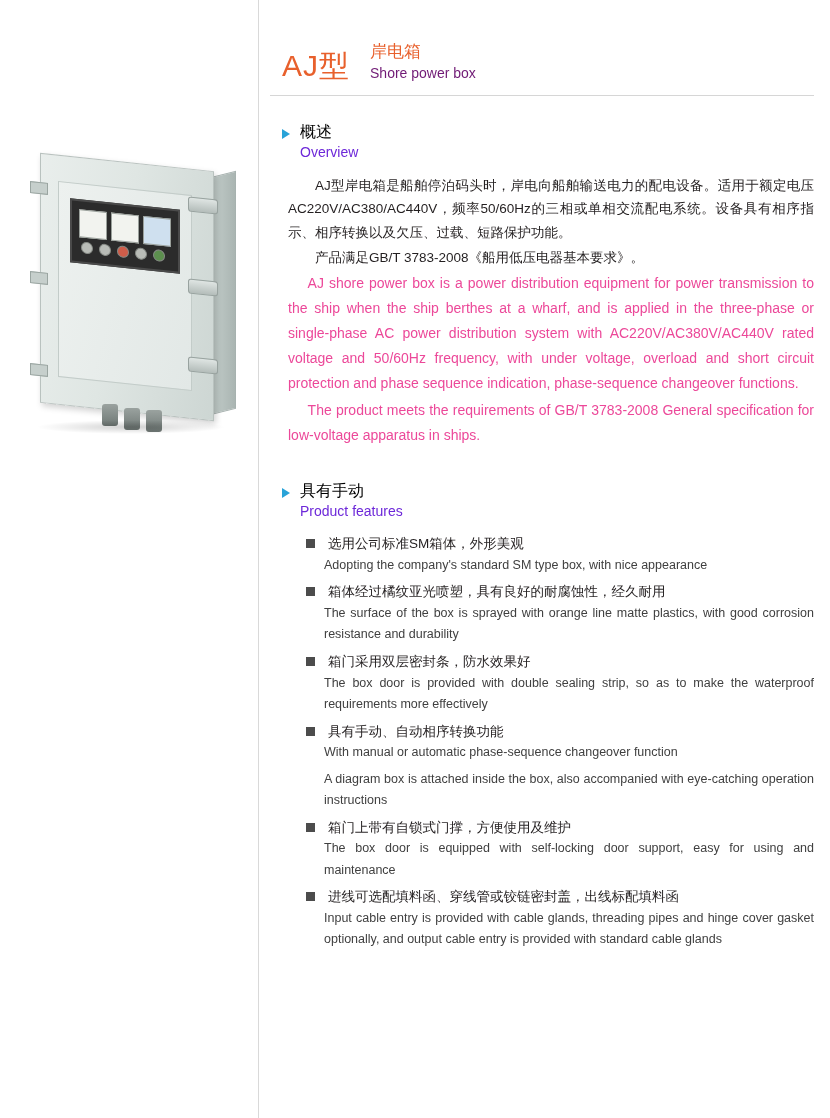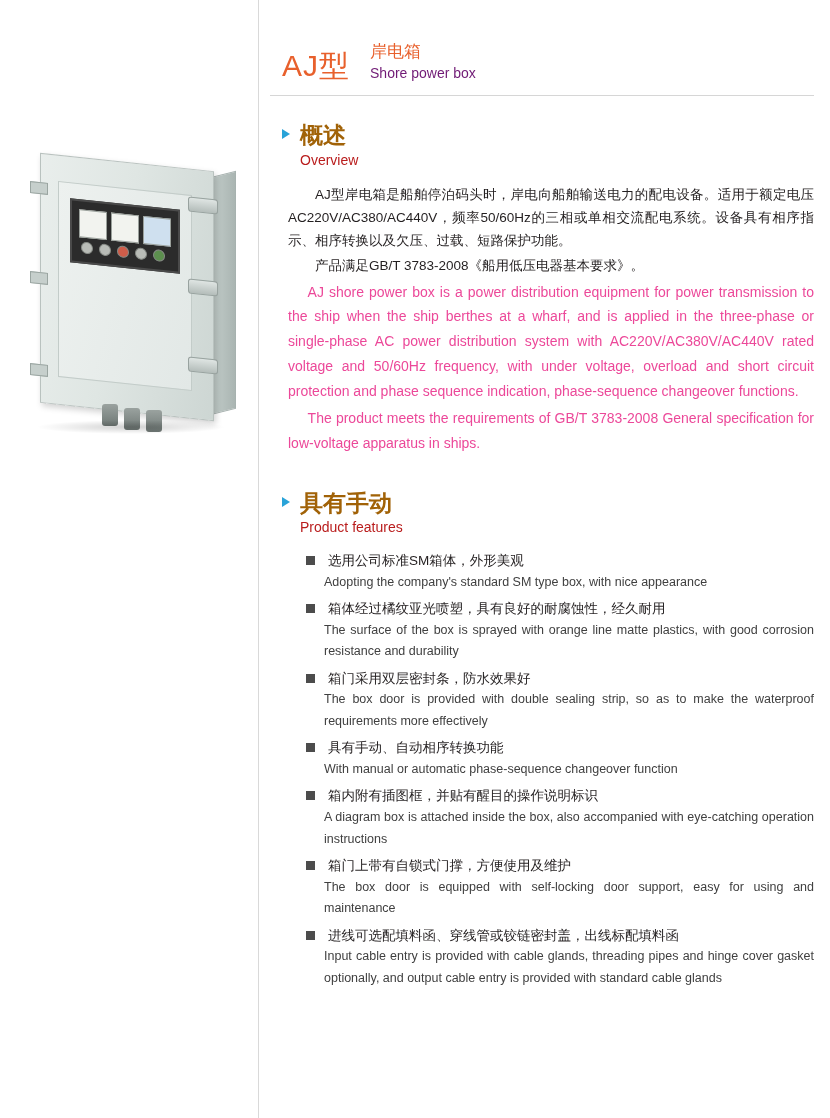--- a/index.html
+++ b/index.html
@@ -217,28 +217,28 @@
     position: absolute;
     left: 0;
     top: 7px;
     width: 0;
     height: 0;
     border-left: 8px solid #29a3d8;
     border-top: 5px solid transparent;
     border-bottom: 5px solid transparent;
   }
   .section-cn {
-    font-size: 23px;
-    color: #a16207;
-    font-weight: bold;
+    font-size: 16px;
+    color: #000000;
+    font-weight: normal;
     line-height: 1.2;
   }
   .section-en {
     font-size: 14px;
-    color: #b91c1c;
+    color: #6d28d9;
     line-height: 1.4;
     margin-top: 1px;
   }
   .body-text {
     margin-top: 12px;
     padding-left: 6px;
   }
   p.cn {
     margin: 0 0 2px 0;
     font-size: 13.5px;
@@ -367,21 +367,20 @@
         </div>
         <div class="feature">
           <div class="feature-cn"><span class="bullet-icon"></span>箱门采用双层密封条，防水效果好</div>
           <div class="feature-en">The box door is provided with double sealing strip, so as to make the waterproof requirements more effectively</div>
         </div>
         <div class="feature">
           <div class="feature-cn"><span class="bullet-icon"></span>具有手动、自动相序转换功能</div>
           <div class="feature-en">With manual or automatic phase-sequence changeover function</div>
         </div>
         <div class="feature">
-          <div class="feature-cn"><span class="bullet-icon"></span>箱内附有插图框，并贴有醒目的操作说明标识</div>
           <div class="feature-en">A diagram box is attached inside the box, also accompanied with eye-catching operation instructions</div>
         </div>
         <div class="feature">
           <div class="feature-cn"><span class="bullet-icon"></span>箱门上带有自锁式门撑，方便使用及维护</div>
           <div class="feature-en">The box door is equipped with self-locking door support, easy for using and maintenance</div>
         </div>
         <div class="feature">
           <div class="feature-cn"><span class="bullet-icon"></span>进线可选配填料函、穿线管或铰链密封盖，出线标配填料函</div>
           <div class="feature-en">Input cable entry is provided with cable glands, threading pipes and hinge cover gasket optionally, and output cable entry is provided with standard cable glands</div>
         </div>

